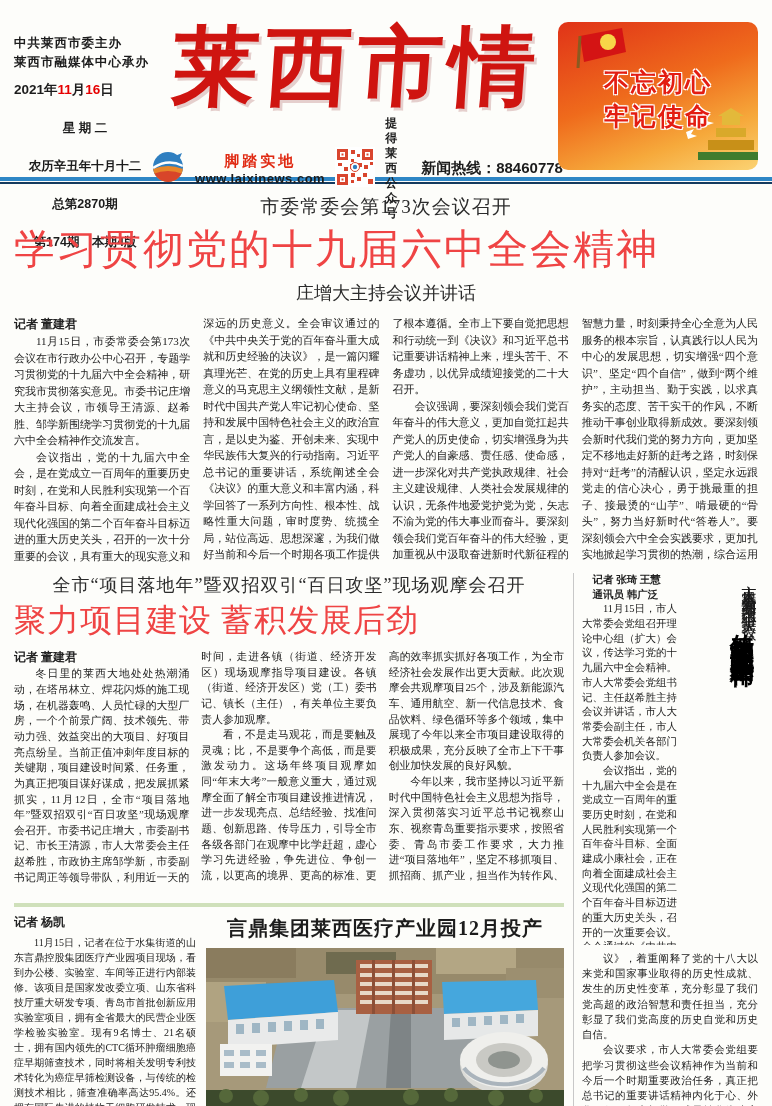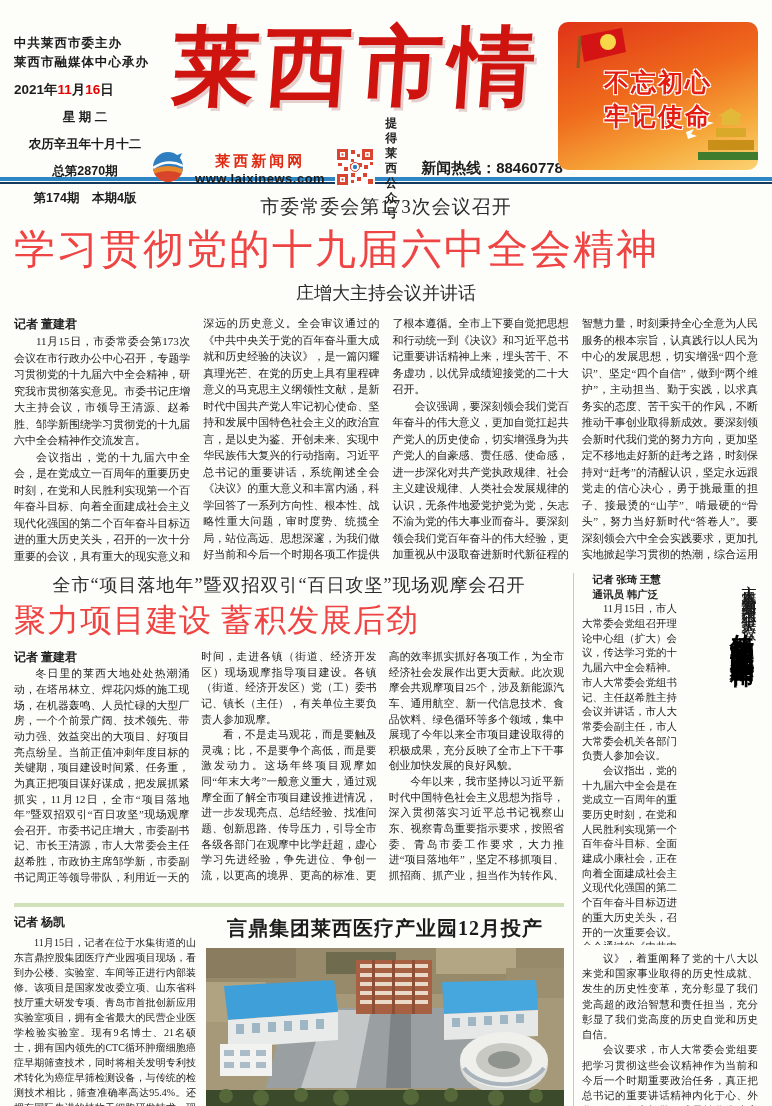--- a/index.html
+++ b/index.html
@@ -6,21 +6,21 @@
   #page{position:relative;width:772px;height:1106px;background:#fdfdfa;margin:0 auto;
         font-family:"Liberation Serif","DejaVu Serif",serif;color:#1c1c1c;overflow:hidden;}
   .sans{font-family:"Liberation Sans","DejaVu Sans",sans-serif;}
 
   
   #header{display:flex;padding:22px 14px 0 14px;height:148px;}
   #pub-block{width:142px;flex:none;padding-top:12px;font-family:"Liberation Sans","DejaVu Sans",sans-serif;}
   .pub-line{font-size:12.5px;font-weight:bold;letter-spacing:1px;line-height:1.5;white-space:nowrap;}
   .date-line{margin-top:9px;font-size:13.5px;font-weight:bold;white-space:nowrap;}
   .date-line .red{color:#e60000;}
-  .hdr-small{font-size:12.5px;font-weight:bold;margin-top:10px;text-align:center;white-space:nowrap;}
+  .hdr-small{font-size:12.5px;font-weight:bold;margin-top:21px;text-align:center;white-space:nowrap;}
   #center-block{flex:1;display:flex;flex-direction:column;align-items:center;min-width:0;}
   #masthead-title{font-size:86px;line-height:1.0;font-weight:900;color:#cf1410;
       letter-spacing:6px;transform:skewX(-4deg);margin-top:2px;white-space:nowrap;
       text-shadow:3px 3px 0 rgba(120,0,0,.18);}
   #logo-row{display:flex;align-items:center;gap:10px;margin-top:6px;width:100%;justify-content:center;}
   .logo-txt{display:flex;flex-direction:column;align-items:center;}
   #site-name{color:#e02a12;font-weight:bold;font-size:15px;letter-spacing:3px;}
   #site-url{font-weight:bold;font-size:13px;letter-spacing:.5px;}
   #qr-caption{font-size:12px;font-weight:bold;line-height:1.25;text-align:center;}
   #hotline{font-size:15px;font-weight:bold;margin-left:14px;white-space:nowrap;}
@@ -103,21 +103,21 @@
             <circle cx="17" cy="17" r="15" fill="#2f7fc0"></circle>
             <g clip-path="url(#cg)">
               <path d="M0 20 Q17 12 34 20 L34 34 L0 34 Z" fill="#e8862a"></path>
               <path d="M0 25 Q17 17 34 25 L34 34 L0 34 Z" fill="#d8452a"></path>
               <path d="M2 18 Q17 8 32 16" stroke="#ffffff" stroke-width="2.4" fill="none"></path>
             </g>
             <path d="M24 6 L31 3 L28 10 Z" fill="#2f7fc0"></path>
           </svg>
         </span>
         <span class="logo-txt sans">
-          <span id="site-name">莱西新闻网</span>
+          <span id="site-name">脚踏实地</span>
           <span id="site-url">www.laixinews.com</span>
         </span>
         <span>
           <svg width="40" height="40" viewBox="0 0 40 40">
             <rect width="40" height="40" fill="#fff"></rect>
             <g fill="#d9452e">
               <rect x="2" y="2" width="11" height="11"></rect>
                 <rect x="27" y="2" width="11" height="11"></rect>
                 <rect x="2" y="27" width="11" height="11"></rect>
               <rect x="16" y="3" width="4" height="4"></rect>

